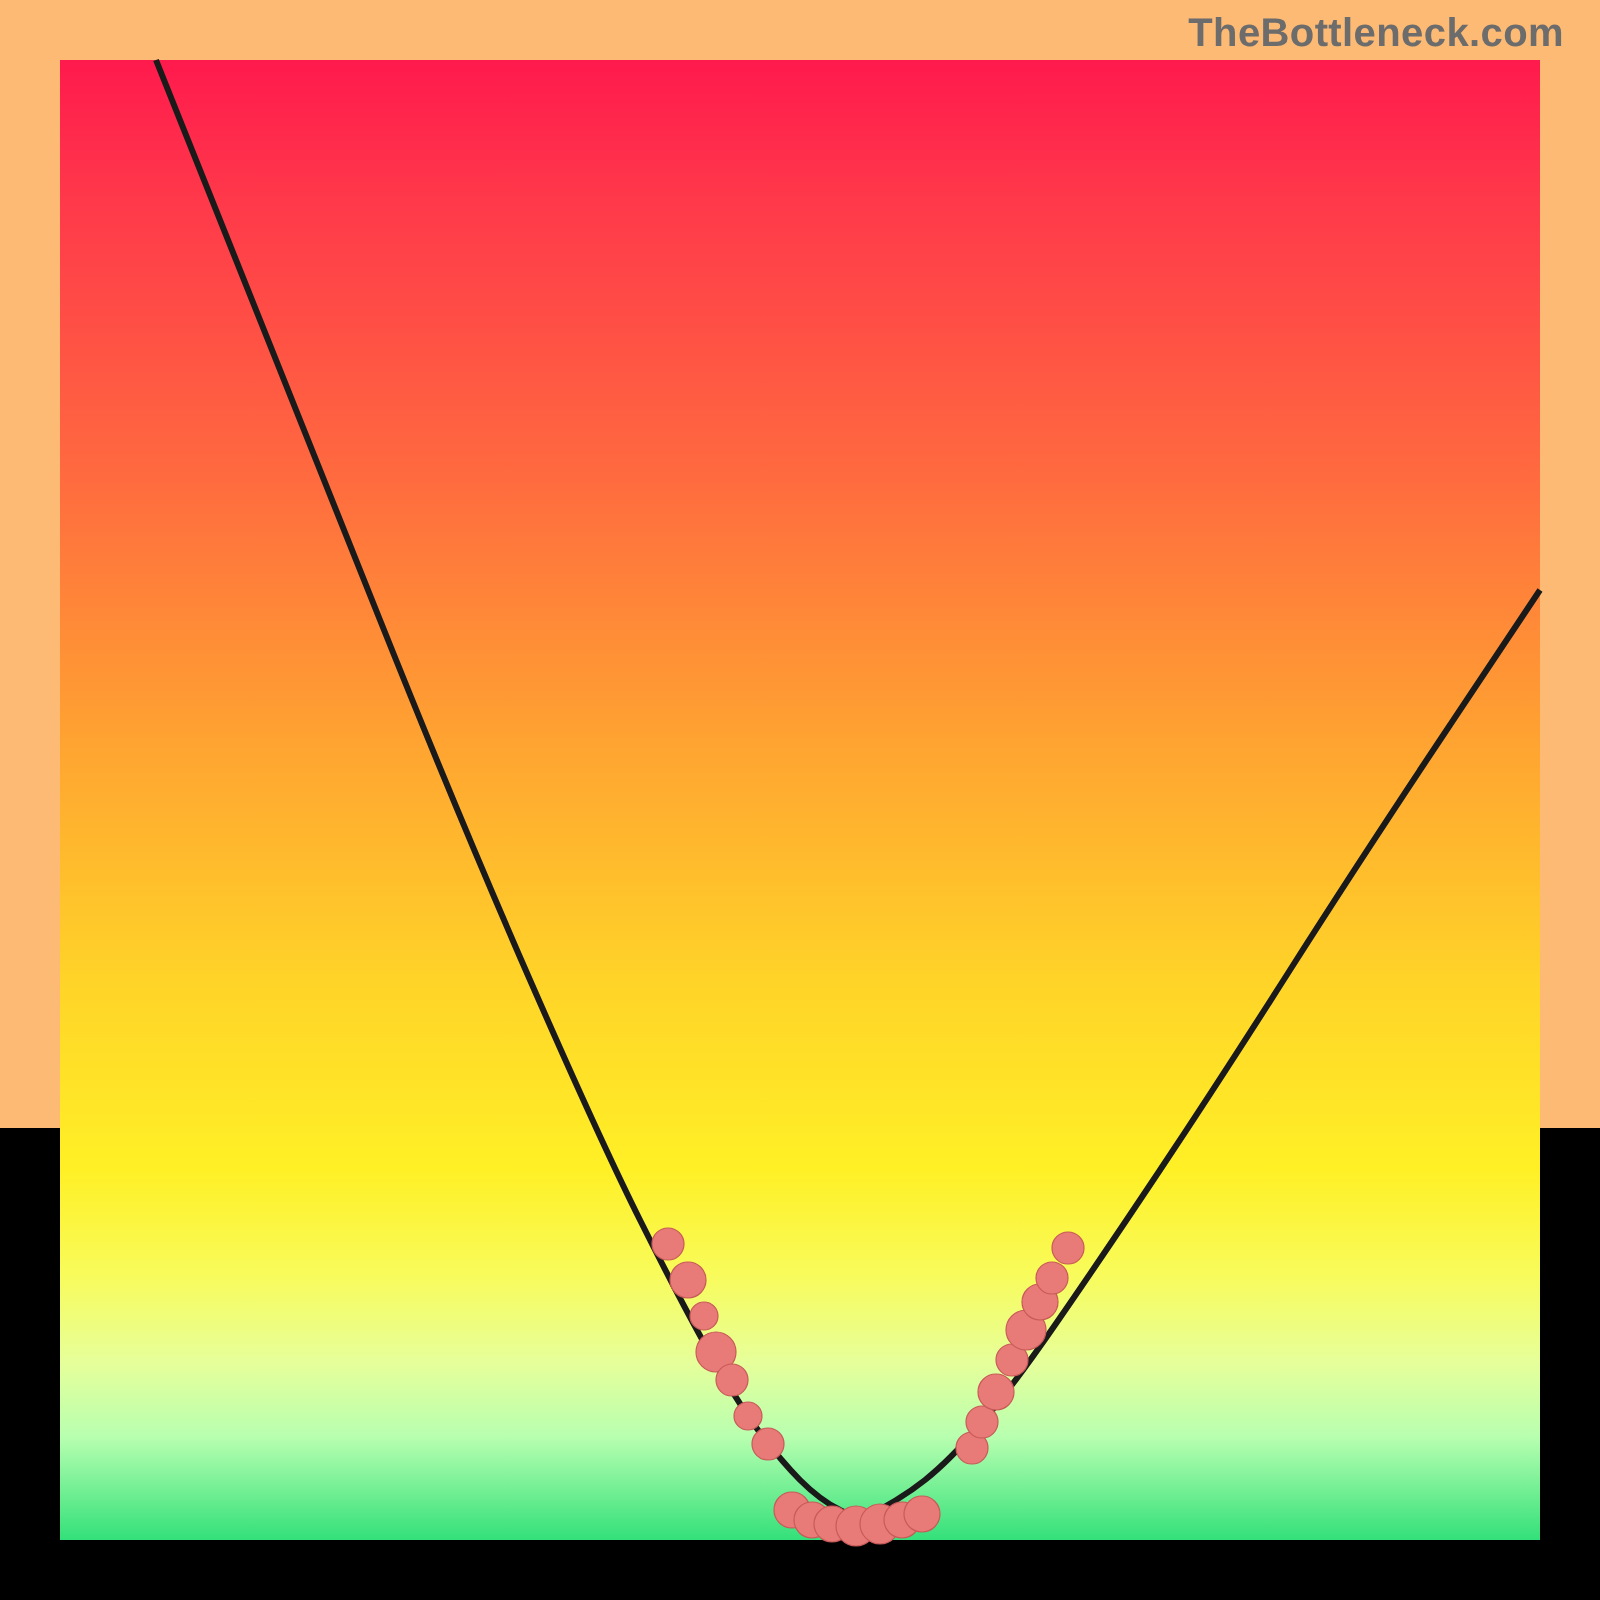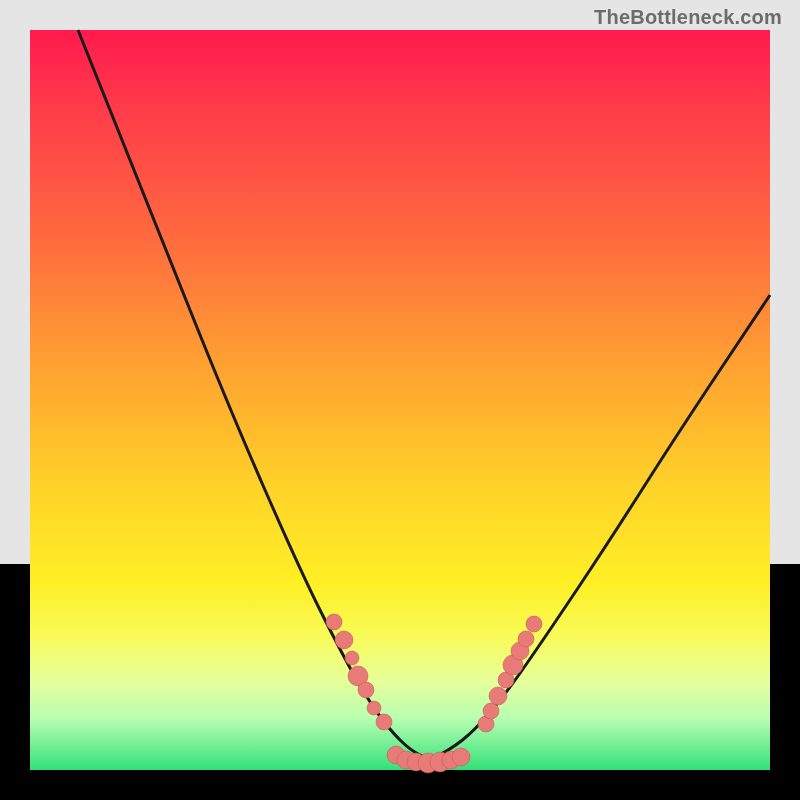--- a/index.html
+++ b/index.html
@@ -7,21 +7,21 @@
     padding: 0;
     width: 800px;
     height: 800px;
     background: #000;
     overflow: hidden;
   }
   .frame {
     position: relative;
     width: 800px;
     height: 564px;
-    background: #e5e5e5;
+    background: #fdba74;
   }
   .plot-area {
     position: absolute;
     left: 30px;
     top: 30px;
     width: 740px;
     height: 740px;
     
     background: linear-gradient(
       to bottom,

